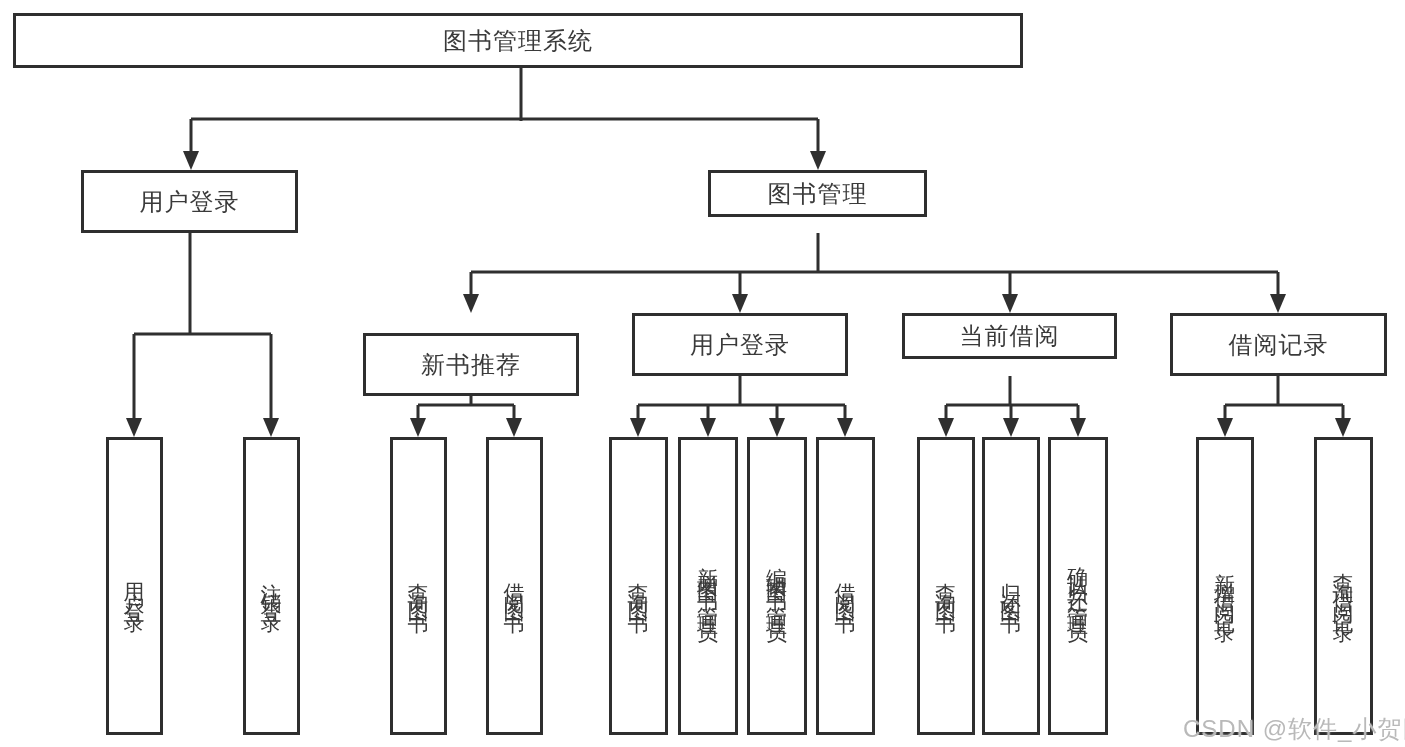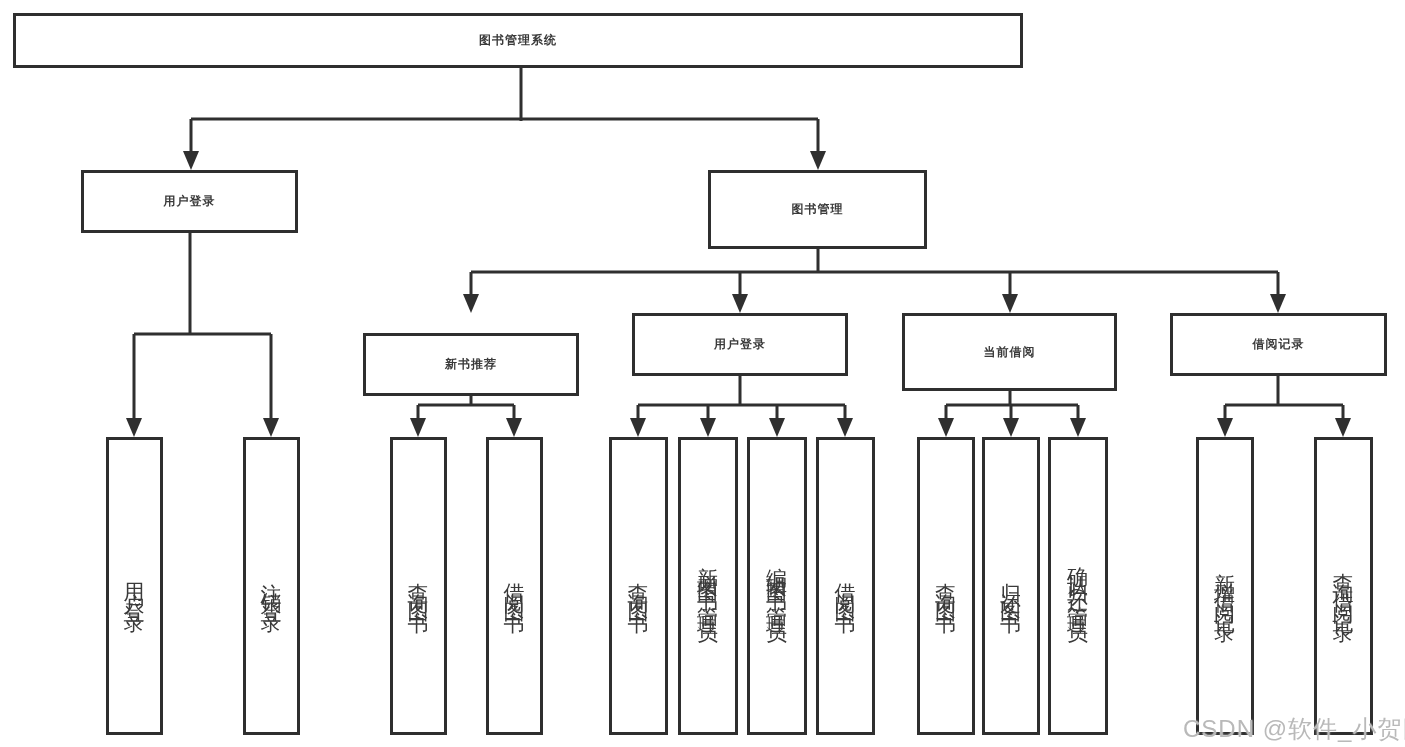--- a/index.html
+++ b/index.html
@@ -10,25 +10,24 @@
     font-family:"Liberation Sans","DejaVu Sans",sans-serif;
     overflow:hidden;
   }
   .connectors { position:absolute; left:0; top:0; z-index:1; }
   .hbox {
     position:absolute;
     box-sizing:border-box;
     border:3px solid #2f2f2f;
     background:#ffffff;
     display:flex; align-items:center; justify-content:center;
-    font-size:12px; color:#3a3a3a;
+    font-size:24px; color:#3a3a3a;
     letter-spacing:1px;
     z-index:2;
     white-space:nowrap;
-    font-weight:bold;
   }
   .vbox {
     position:absolute;
     box-sizing:border-box;
     border:3px solid #2f2f2f;
     background:#ffffff;
     display:flex; align-items:center; justify-content:center;
     font-size:21px; color:#3a3a3a;
     z-index:2;
     top:437px; height:298px;
@@ -96,25 +95,25 @@
       <polygon points="1003,418 1019,418 1011,437"></polygon>
       <polygon points="1070,418 1086,418 1078,437"></polygon>
       <polygon points="1217,418 1233,418 1225,437"></polygon>
       <polygon points="1335,418 1351,418 1343,437"></polygon>
     </g>
   </svg>
 
   <div class="hbox" style="left:13px; top:13px; width:1010px; height:55px;">图书管理系统</div>
 
   <div class="hbox" style="left:81px; top:170px; width:217px; height:63px;">用户登录</div>
-  <div class="hbox" style="left:708px; top:170px; width:219px; height:79px;text-align:center;">图书管理</div>
+  <div class="hbox" style="left:708px; top:170px; width:219px; height:47px;text-align:center;">图书管理</div>
 
   <div class="hbox" style="left:363px; top:313px; width:216px; height:63px;margin-top:20px;">新书推荐</div>
   <div class="hbox" style="left:632px; top:313px; width:216px; height:63px;">用户登录</div>
-  <div class="hbox" style="left:902px; top:313px; width:215px; height:78px;">当前借阅</div>
+  <div class="hbox" style="left:902px; top:313px; width:215px; height:46px;">当前借阅</div>
   <div class="hbox" style="left:1170px; top:313px; width:217px; height:63px;text-align:right;">借阅记录</div>
 
   <div class="vbox" style="left:106px; width:57px;">
     <span>用户登录</span>
   </div>
   <div class="vbox" style="left:243px; width:57px;">
     <span>注销登录</span>
   </div>
 
   <div class="vbox" style="left:390px; width:57px;">

